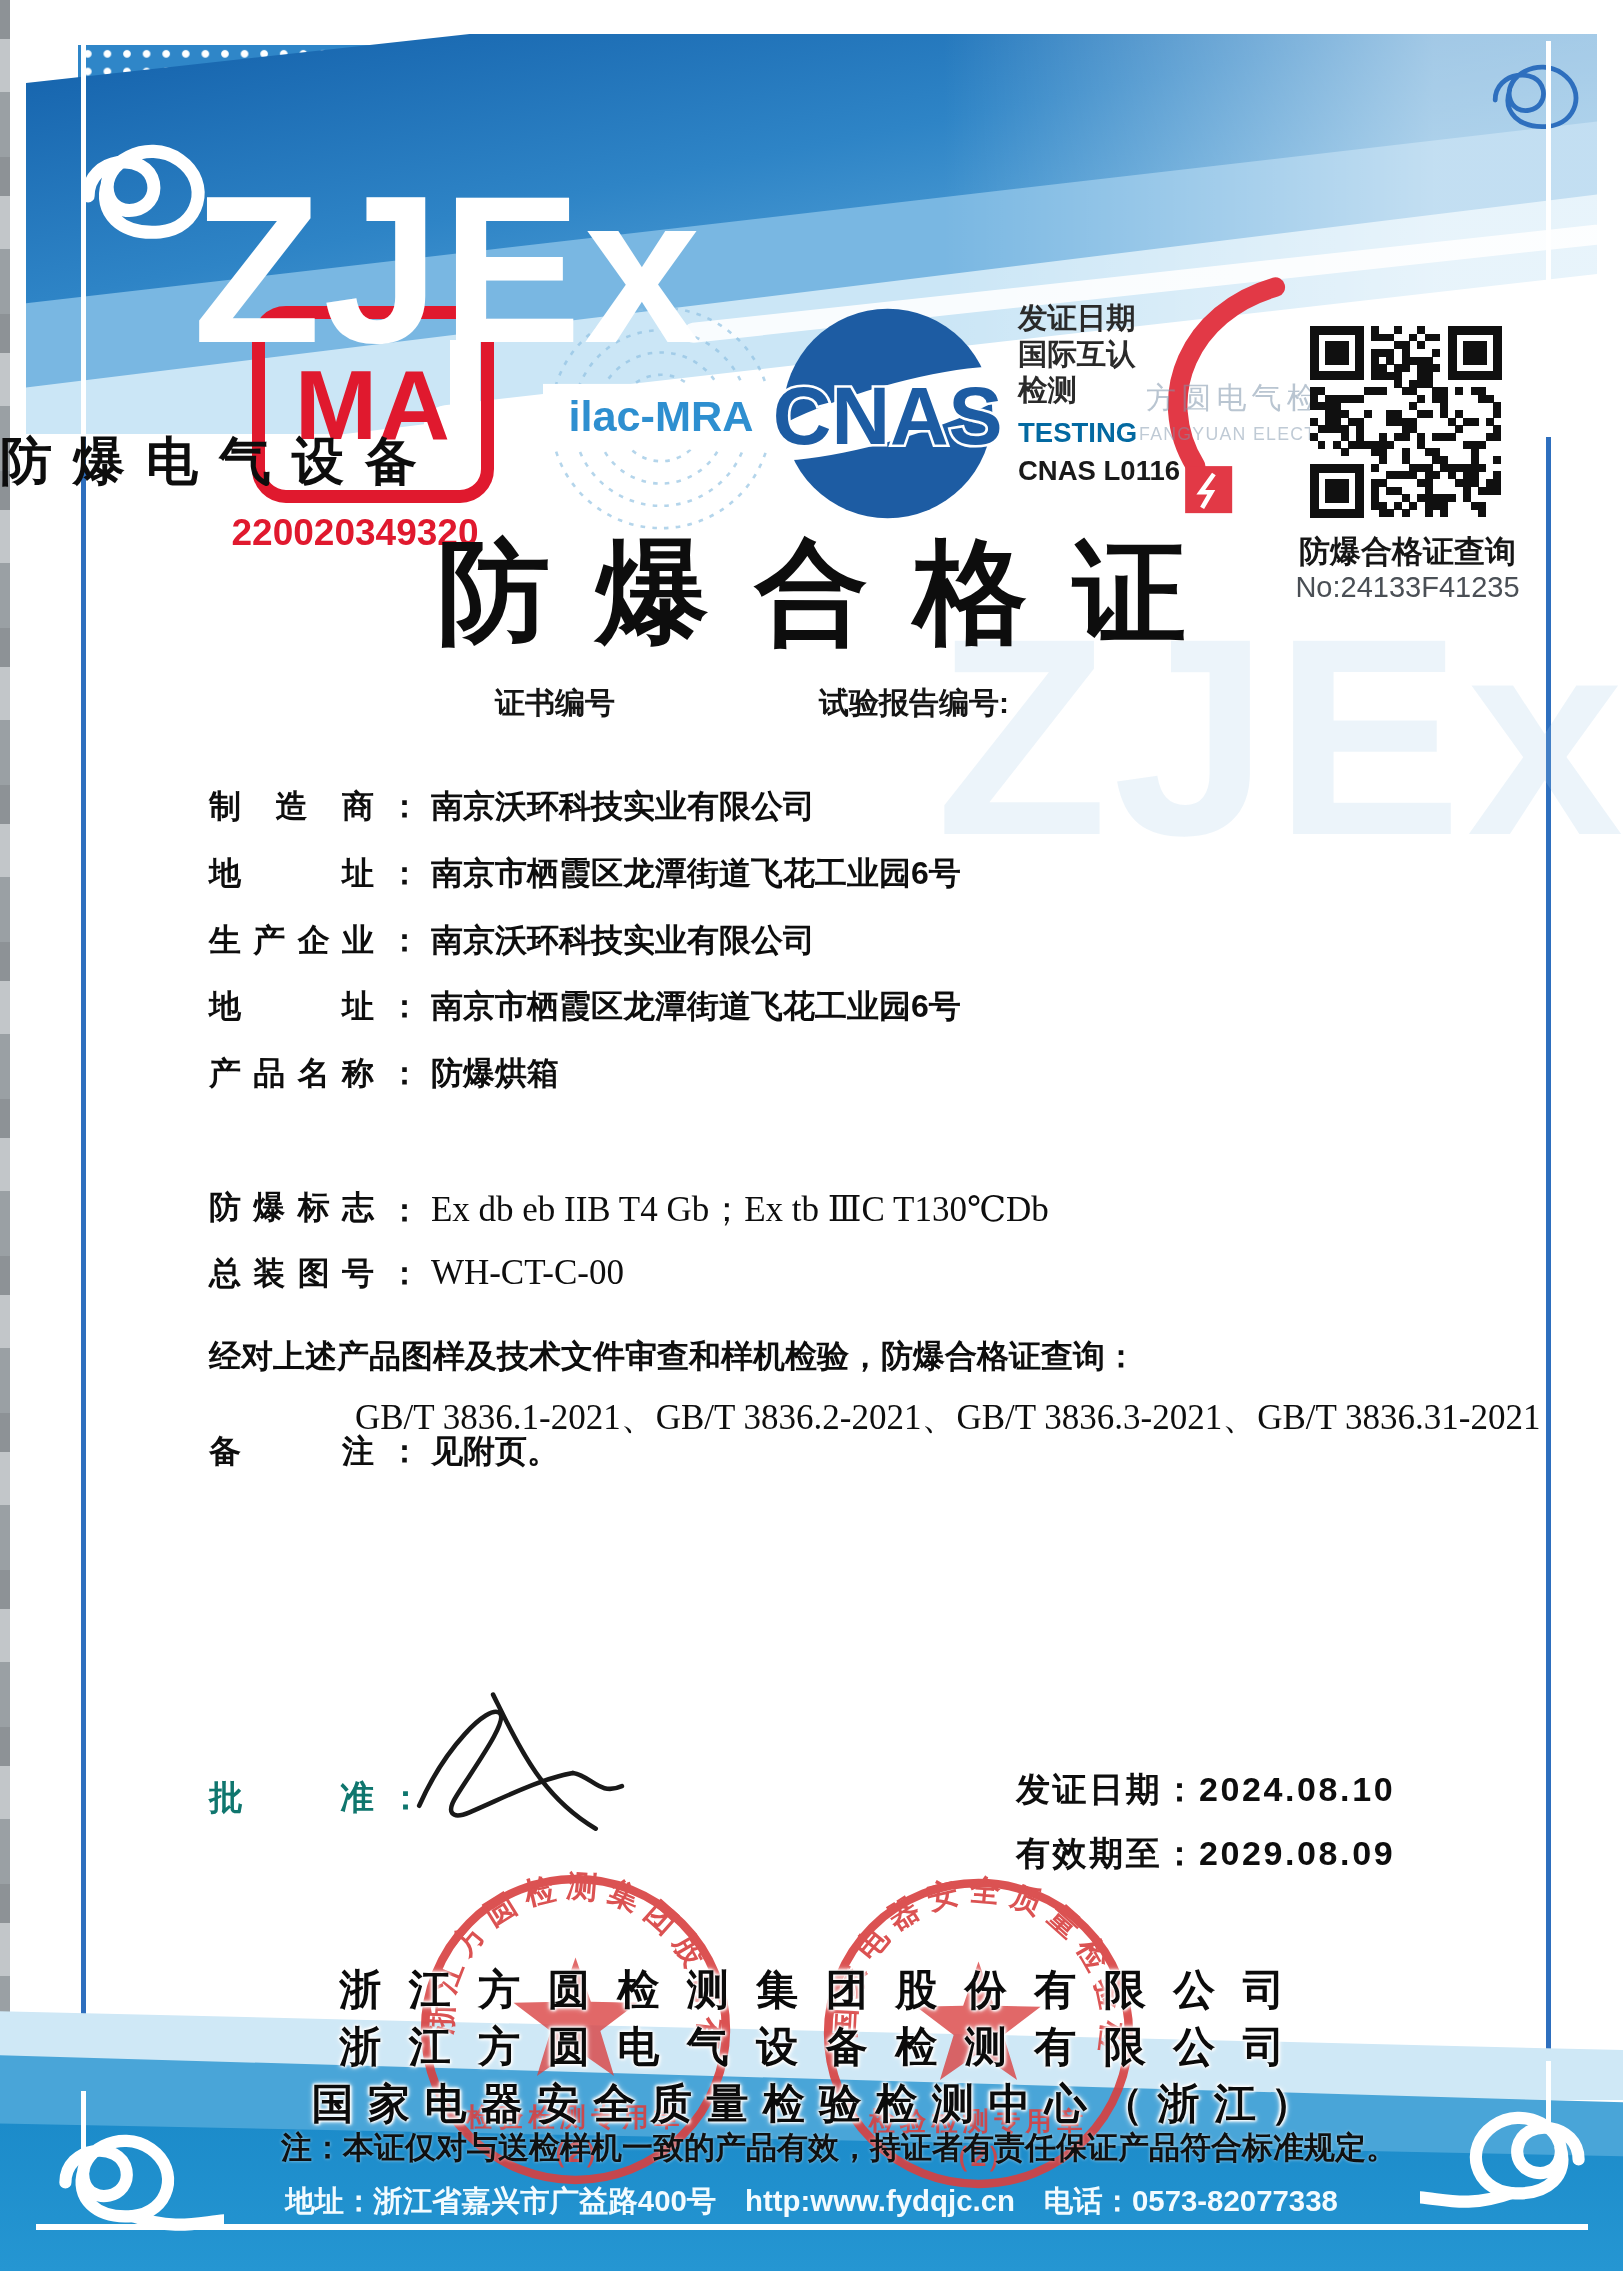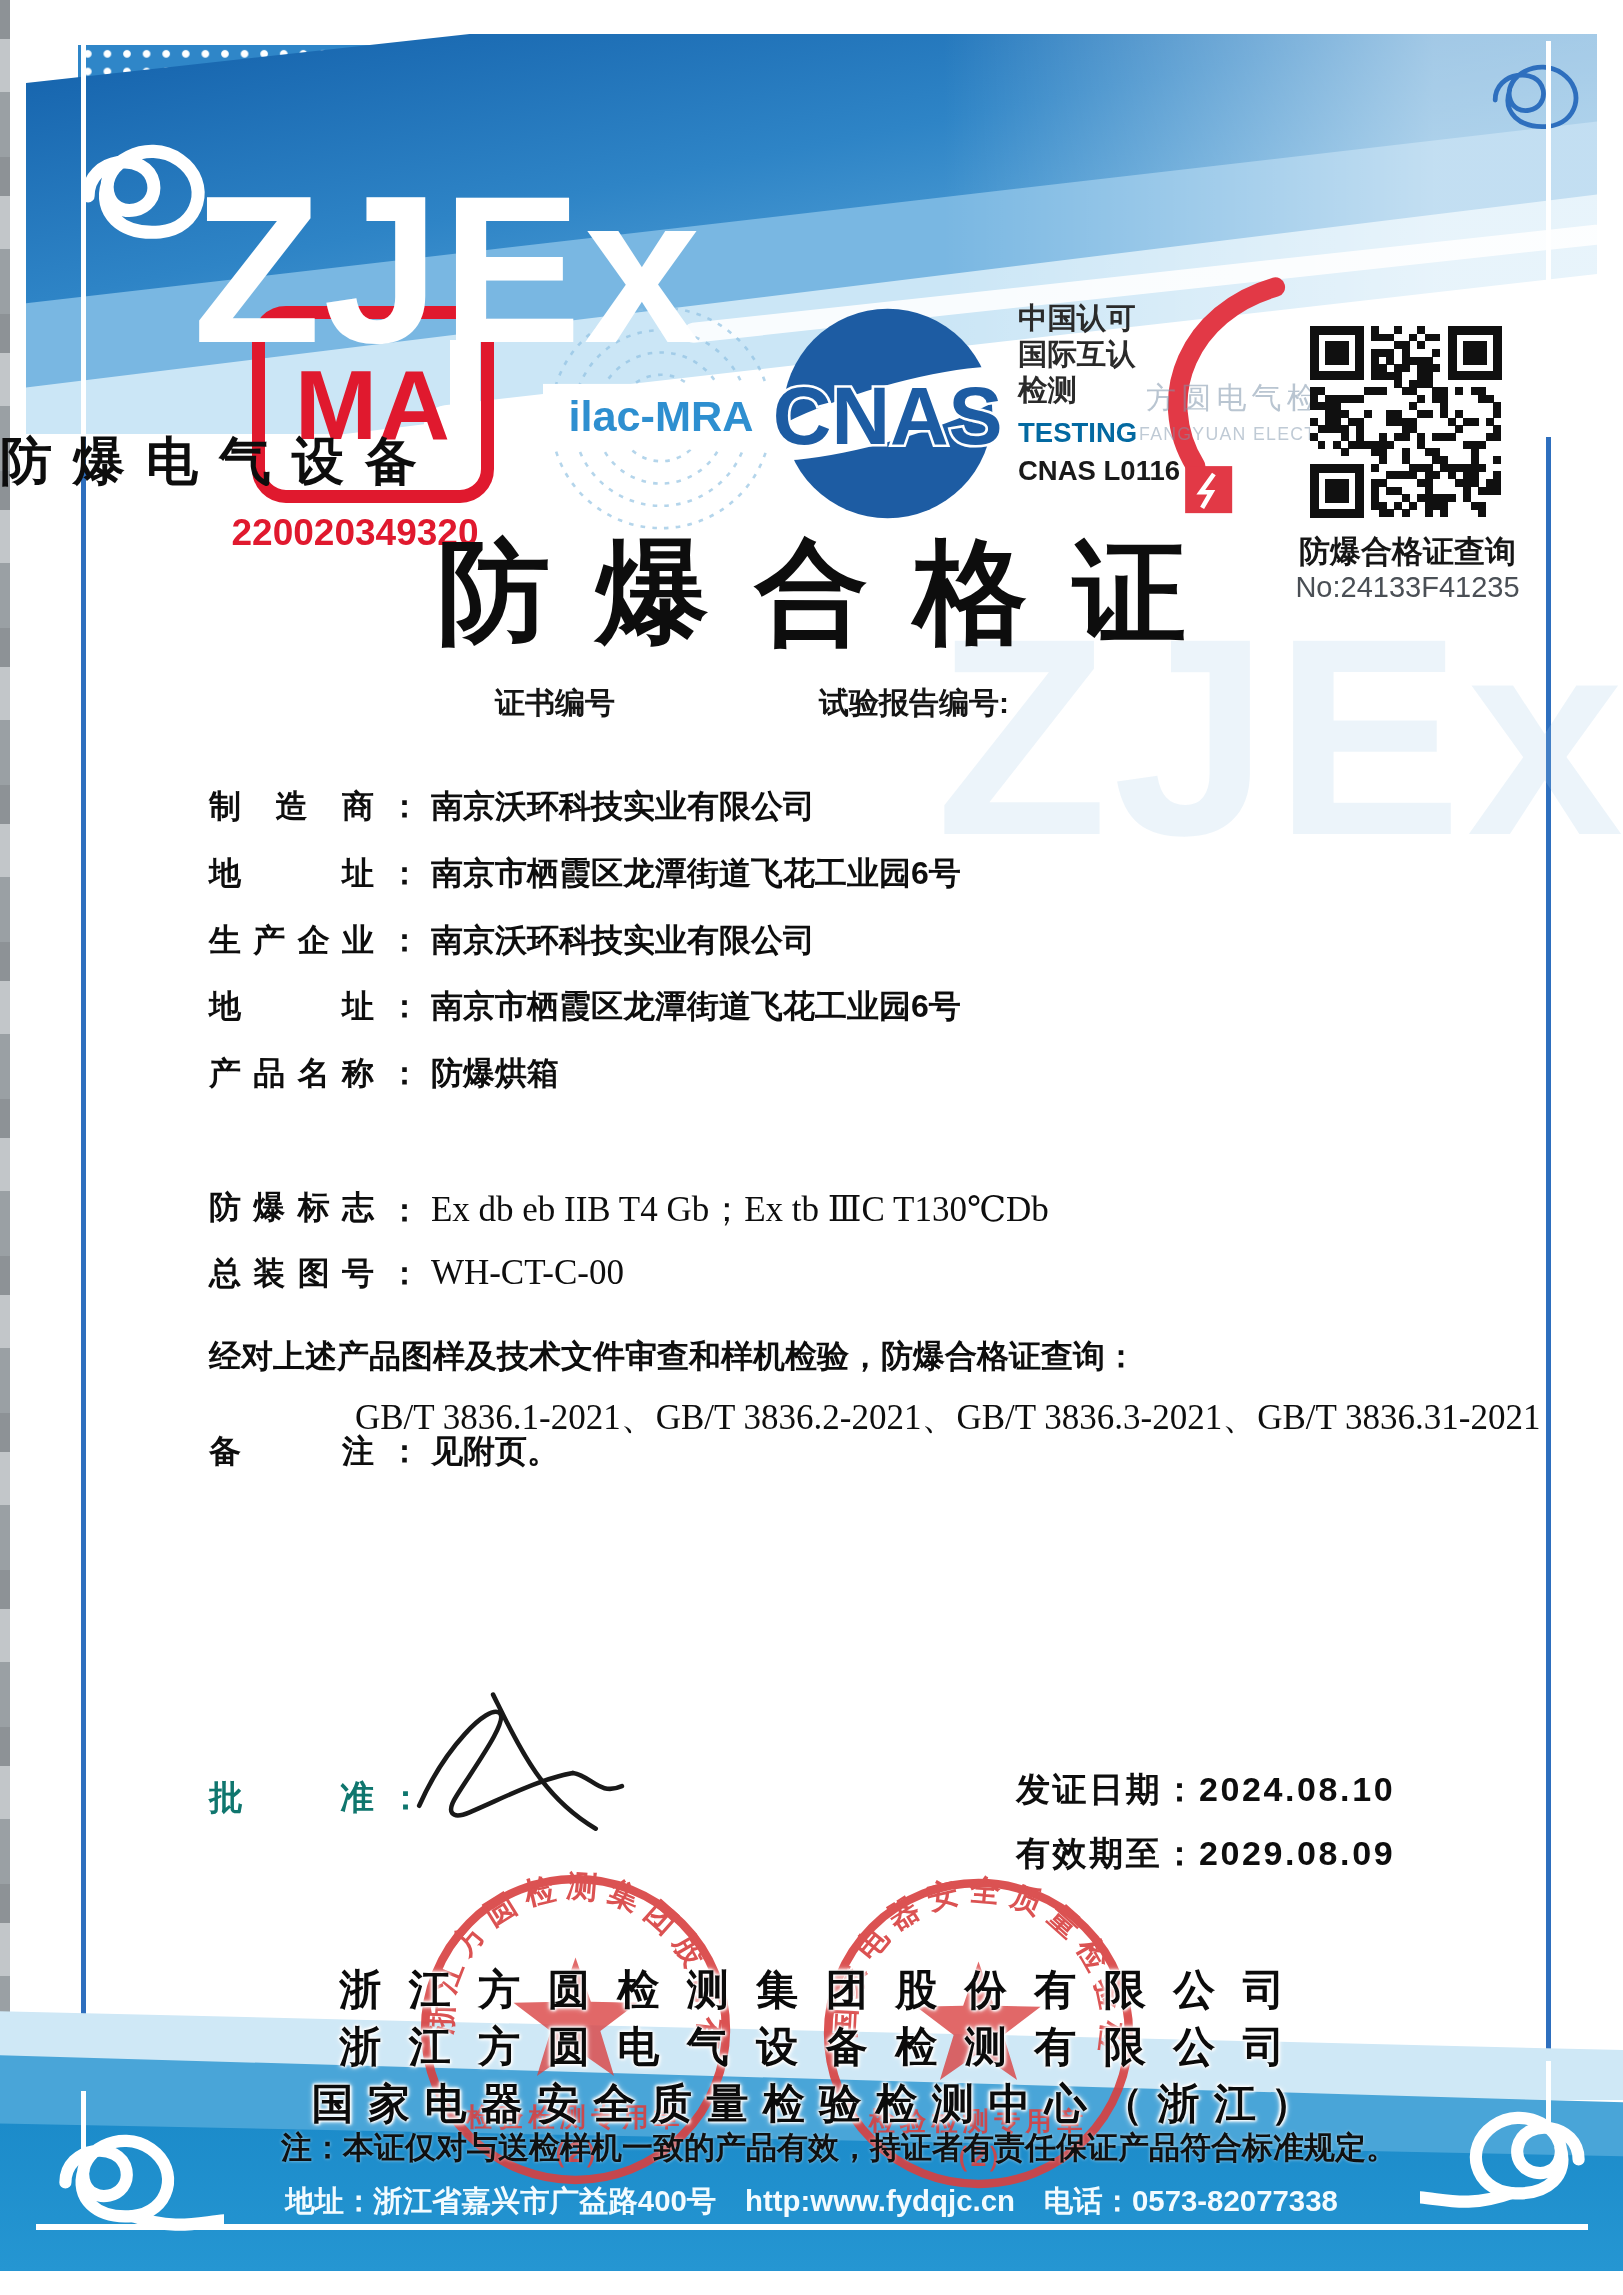--- a/index.html
+++ b/index.html
@@ -190,21 +190,21 @@
     <rect x="0" y="128" width="360" height="100" fill="#ffffff"></rect>
     <text x="180" y="200" text-anchor="middle">ilac-MRA</text>
   </svg>
 
   <svg class="abs cnas" width="236" height="229" viewBox="0 0 360 350">
     <circle cx="175" cy="172" r="160" fill="#1d5ca3"></circle>
     <ellipse cx="175" cy="172" rx="215" ry="42" fill="#ffffff" transform="rotate(-16 175 172)"></ellipse>
     <text class="cnas-letters" x="175" y="218" text-anchor="middle">CNAS</text>
   </svg>
   <div class="abs cnas-side">
-    <div>中国认可</div>
+    <div>发证日期</div>
     <div>国际互认</div>
     <div>检测</div>
   </div>
   <div class="abs cnas-testing">TESTING</div>
   <div class="abs cnas-code">CNAS L0116</div>
 
   <svg class="abs fy-logo" width="209" height="249" viewBox="0 0 320 380">
     <path d="M250,18 C120,55 62,185 128,292" fill="none" stroke="#e23946" stroke-width="30" stroke-linecap="round"></path>
     <rect x="112" y="292" width="72" height="72" fill="#e23946"></rect>
     <path d="M156,304 L136,332 L152,332 L138,356" fill="none" stroke="#ffffff" stroke-width="7"></path>

